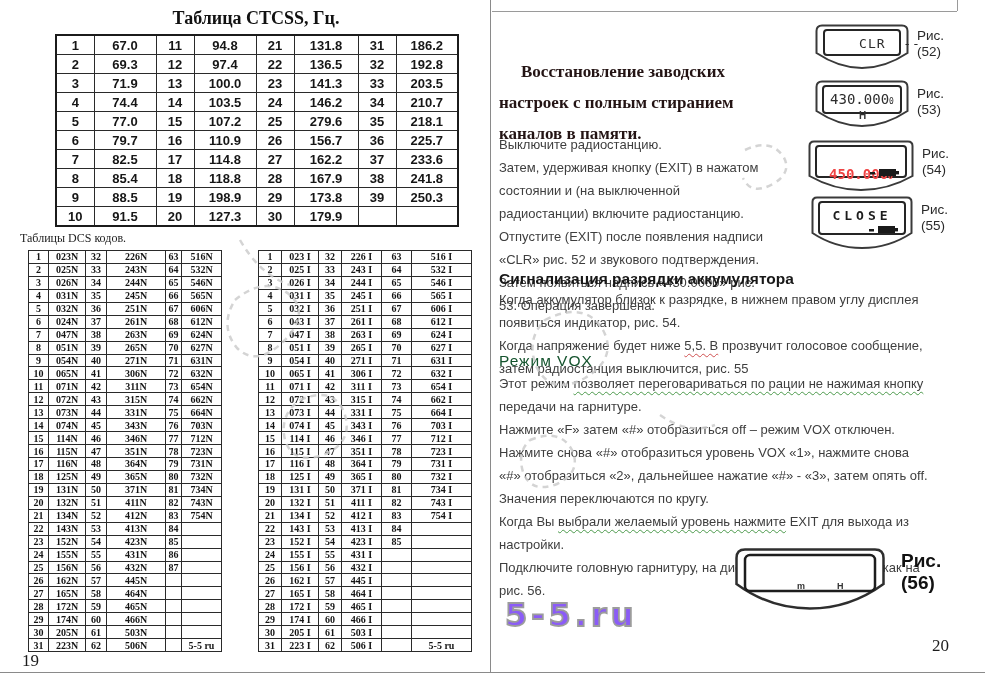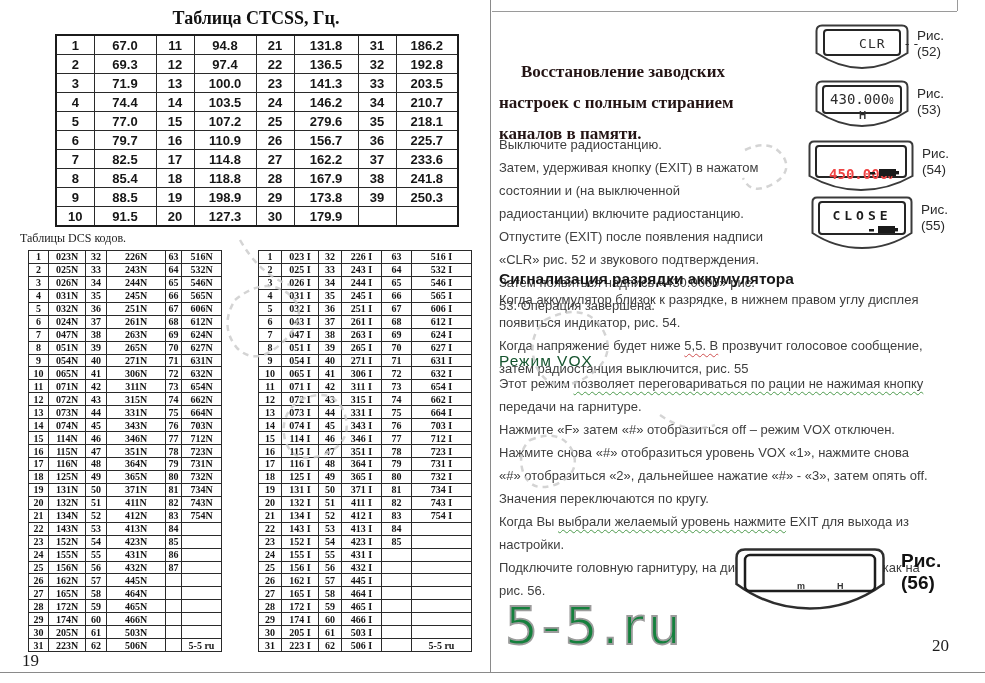--- a/index.html
+++ b/index.html
@@ -55,22 +55,22 @@
   .lcd-text{position:absolute;width:100%;text-align:center;
             font-family:"DejaVu Sans Mono",monospace;color:#2d2d2d;white-space:pre;}
   .fig-label{position:absolute;font-size:13.5px;color:#2a2a2a;line-height:16px;white-space:pre-line;}
   .fig-label.big{font-size:19px;font-weight:bold;line-height:22px;color:#111;}
   .sub{font-size:8px;vertical-align:baseline;}
   .lcd-ind{position:absolute;font-size:10px;font-weight:bold;color:#333;}
   .battery{position:absolute;}
 
   
   .watermark{position:absolute;left:8px;top:596px;
-             font-family:"DejaVu Sans",sans-serif;font-weight:normal;font-size:52px;
-             color:#15803d;-webkit-text-stroke:1.8px #9c9c9c;letter-spacing:4px;}
+             font-family:"DejaVu Sans",sans-serif;font-weight:bold;font-size:32px;
+             color:#8b5cf6;-webkit-text-stroke:1.8px #9c9c9c;letter-spacing:4px;}
 
   .scribbles{position:absolute;left:0;top:0;pointer-events:none;}
 </style>
 </head>
 <body>
 
 <div class="canvas">
 
   <div class="page-left">
     <div class="ctcss-title">Таблица CTCSS, Гц.</div>

